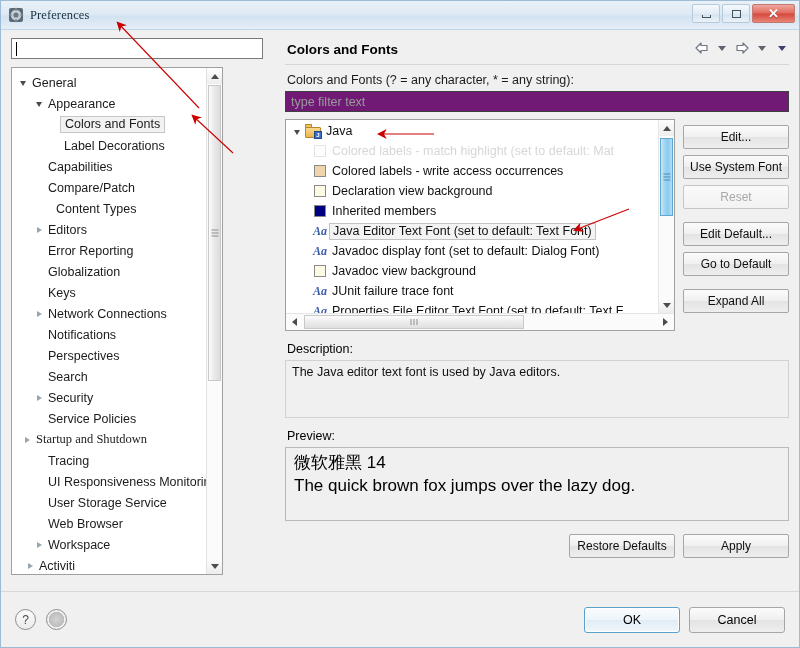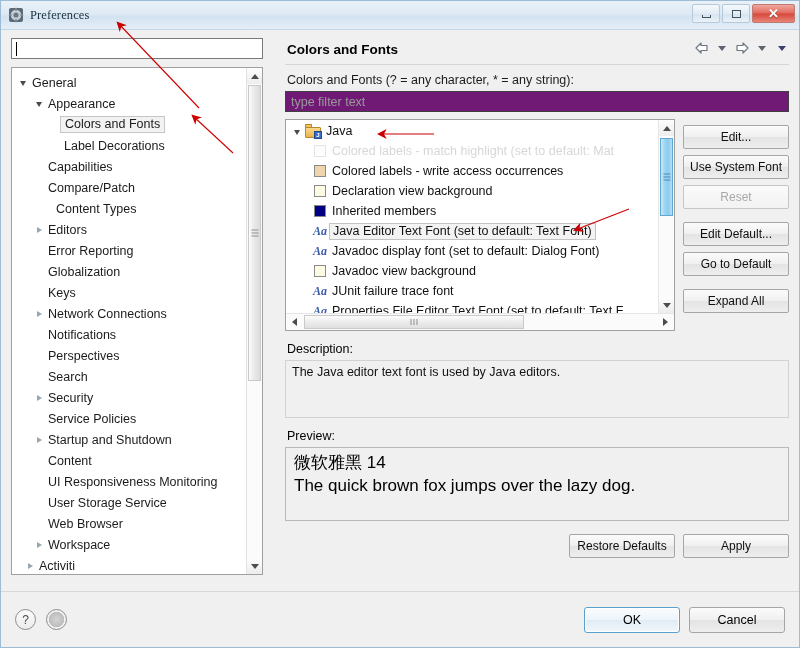--- a/index.html
+++ b/index.html
@@ -112,21 +112,21 @@
     position: relative;
   }
   #filter-search .caret {
     position: absolute;
     left: 4px; top: 3px;
     width: 1px; height: 14px;
     background: #000;
   }
   #tree-wrap {
     margin-top: 8px;
-    width: 252px;
+    width: 212px;
     height: 508px;
     background: #ffffff;
     border: 1px solid #a0a0a0;
     box-sizing: border-box;
     position: relative;
     overflow: hidden;
     display: flex;
   }
   #tree {
     flex: 1 1 auto;
@@ -627,29 +627,29 @@
             <div class="tree-item" style="padding-left: 20px;">
               <span class="arrow">
                 <span class="tw-collapsed"></span>
               </span>
               <span class="tree-label">Security</span>
             </div>
             <div class="tree-item" style="padding-left: 20px;">
               <span class="arrow"></span>
               <span class="tree-label">Service Policies</span>
             </div>
-            <div class="tree-item" style="padding-left: 20px;">
+            <div class="tree-item" style="padding-left: 8px; font-family: Liberation Serif, serif;">
               <span class="arrow">
                 <span class="tw-collapsed"></span>
               </span>
               <span class="tree-label">Startup and Shutdown</span>
             </div>
             <div class="tree-item" style="padding-left: 20px;">
               <span class="arrow"></span>
-              <span class="tree-label">Content</span>
+              <span class="tree-label">Tracing</span>
             </div>
             <div class="tree-item" style="padding-left: 20px;">
               <span class="arrow"></span>
               <span class="tree-label">UI Responsiveness Monitoring</span>
             </div>
             <div class="tree-item" style="padding-left: 20px;">
               <span class="arrow"></span>
               <span class="tree-label">User Storage Service</span>
             </div>
             <div class="tree-item" style="padding-left: 20px;">

